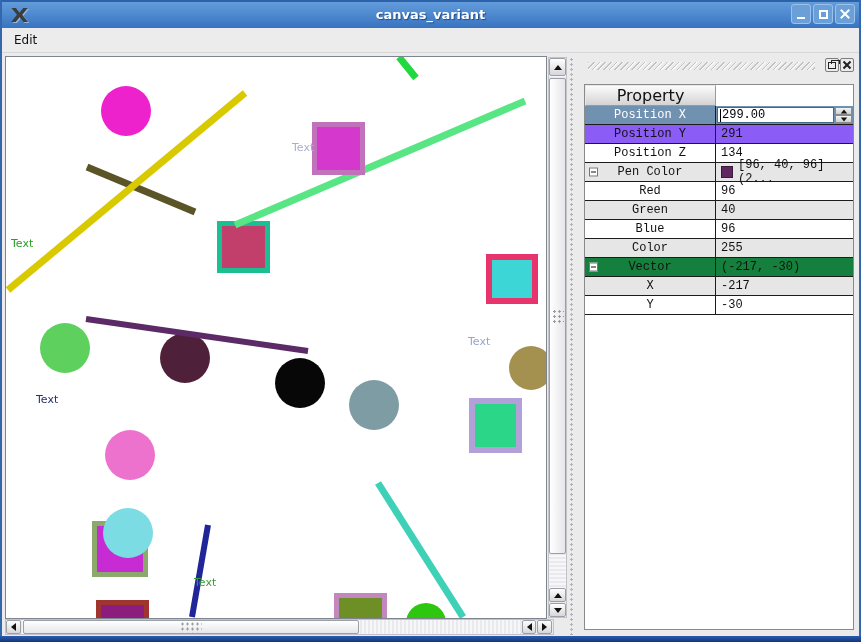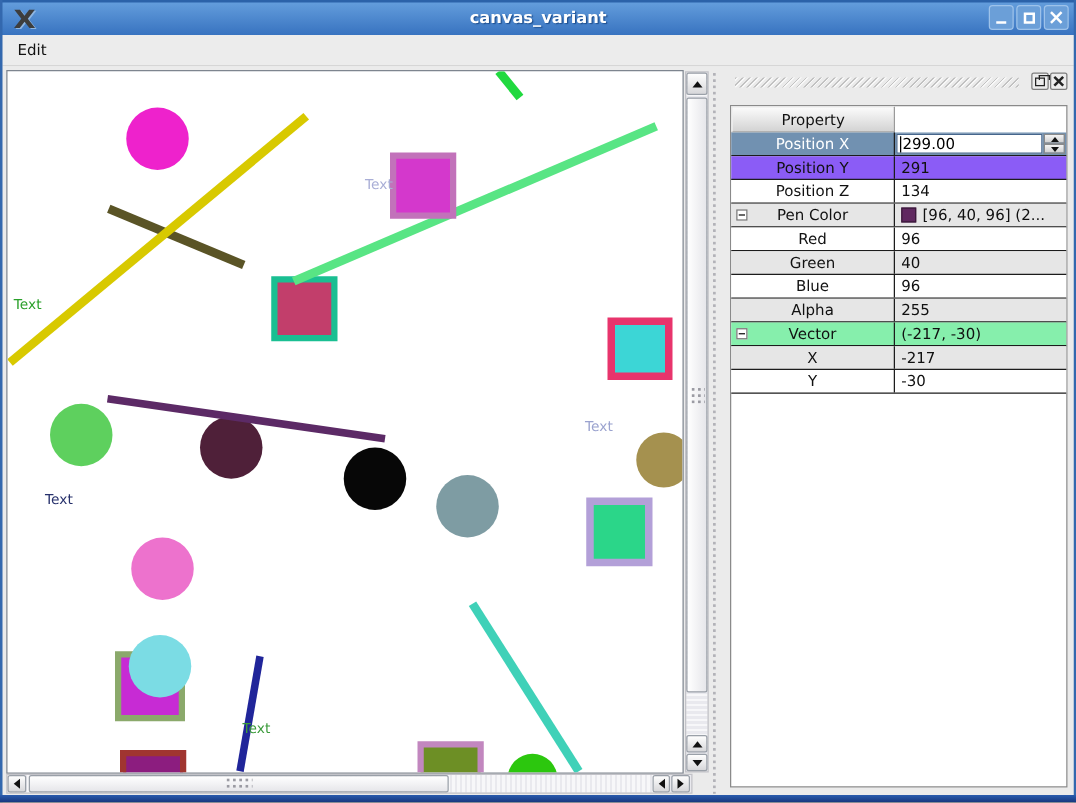--- a/index.html
+++ b/index.html
@@ -76,23 +76,23 @@
   .gl-float::before{content:"";position:absolute;left:2px;top:-3px;width:7px;height:3px;border:1px solid #222;border-bottom:none;}
   .gl-dx{position:relative;width:8px;height:8px;}
   .gl-dx::before,.gl-dx::after{content:"";position:absolute;left:-1px;top:3px;width:10px;height:2px;background:#222;}
   .gl-dx::before{transform:rotate(45deg);} .gl-dx::after{transform:rotate(-45deg);}
 
   
   .table-widget{position:absolute;left:8px;top:31px;width:270px;height:546px;background:#fff;
     border:1px solid #8a8a8a;}
   .thead{display:flex;height:21px;}
   .th{background:linear-gradient(#fbfbfb,#d3d3d3);border:1px solid #9a9a9a;border-top-color:#e8e8e8;
-    border-left-color:#e8e8e8;font-size:12px;display:flex;align-items:center;justify-content:center;color:#111;}
+    border-left-color:#e8e8e8;font-size:16px;display:flex;align-items:center;justify-content:center;color:#111;}
   .th.prop{width:131px;} .th.val{flex:1;border-left:1px solid #9a9a9a;}
-  .trow{display:flex;height:19px;border-bottom:1px solid #1c1c1c;font-size:12px;}
+  .trow{display:flex;height:19px;border-bottom:1px solid #1c1c1c;font-size:12px;font-family:Liberation Mono, monospace;}
   .tcell-p{width:131px;border-right:1px solid #1c1c1c;display:flex;align-items:center;
     justify-content:center;position:relative;color:#111;}
   .tcell-v{flex:1;display:flex;align-items:center;padding-left:5px;color:#111;position:relative;}
   .branch{position:absolute;left:4px;top:50%;transform:translateY(-50%);width:9px;height:9px;
     background:#fff;border:1px solid #777;display:flex;align-items:center;justify-content:center;}
   .branch::before{content:"";width:5px;height:1px;background:#111;}
   .swatch{width:12px;height:12px;border:1px solid #3a1a3a;margin-right:5px;flex:none;}
   .row-sel .tcell-p{background:#7191b1;color:#fff;}
   
   .spinbox{position:absolute;inset:0;background:#7191b1;padding:1px;display:flex;}
@@ -277,27 +277,27 @@
             <div class="trow" style="background: rgb(255, 255, 255);">
               <div class="tcell-p">
                 <span>Blue</span>
               </div>
               <div class="tcell-v">
                 <span>96</span>
               </div>
             </div>
             <div class="trow" style="background: rgb(230, 230, 230);">
               <div class="tcell-p">
-                <span>Alpha</span>
+                <span>Color</span>
               </div>
               <div class="tcell-v">
                 <span>255</span>
               </div>
             </div>
-            <div class="trow" style="background: #86efac;">
+            <div class="trow" style="background: #15803d;">
               <div class="tcell-p">
                 <span class="branch"></span>
                 <span>Vector</span>
               </div>
               <div class="tcell-v">
                 <span>(-217, -30)</span>
               </div>
             </div>
             <div class="trow" style="background: rgb(230, 230, 230);">
               <div class="tcell-p">

